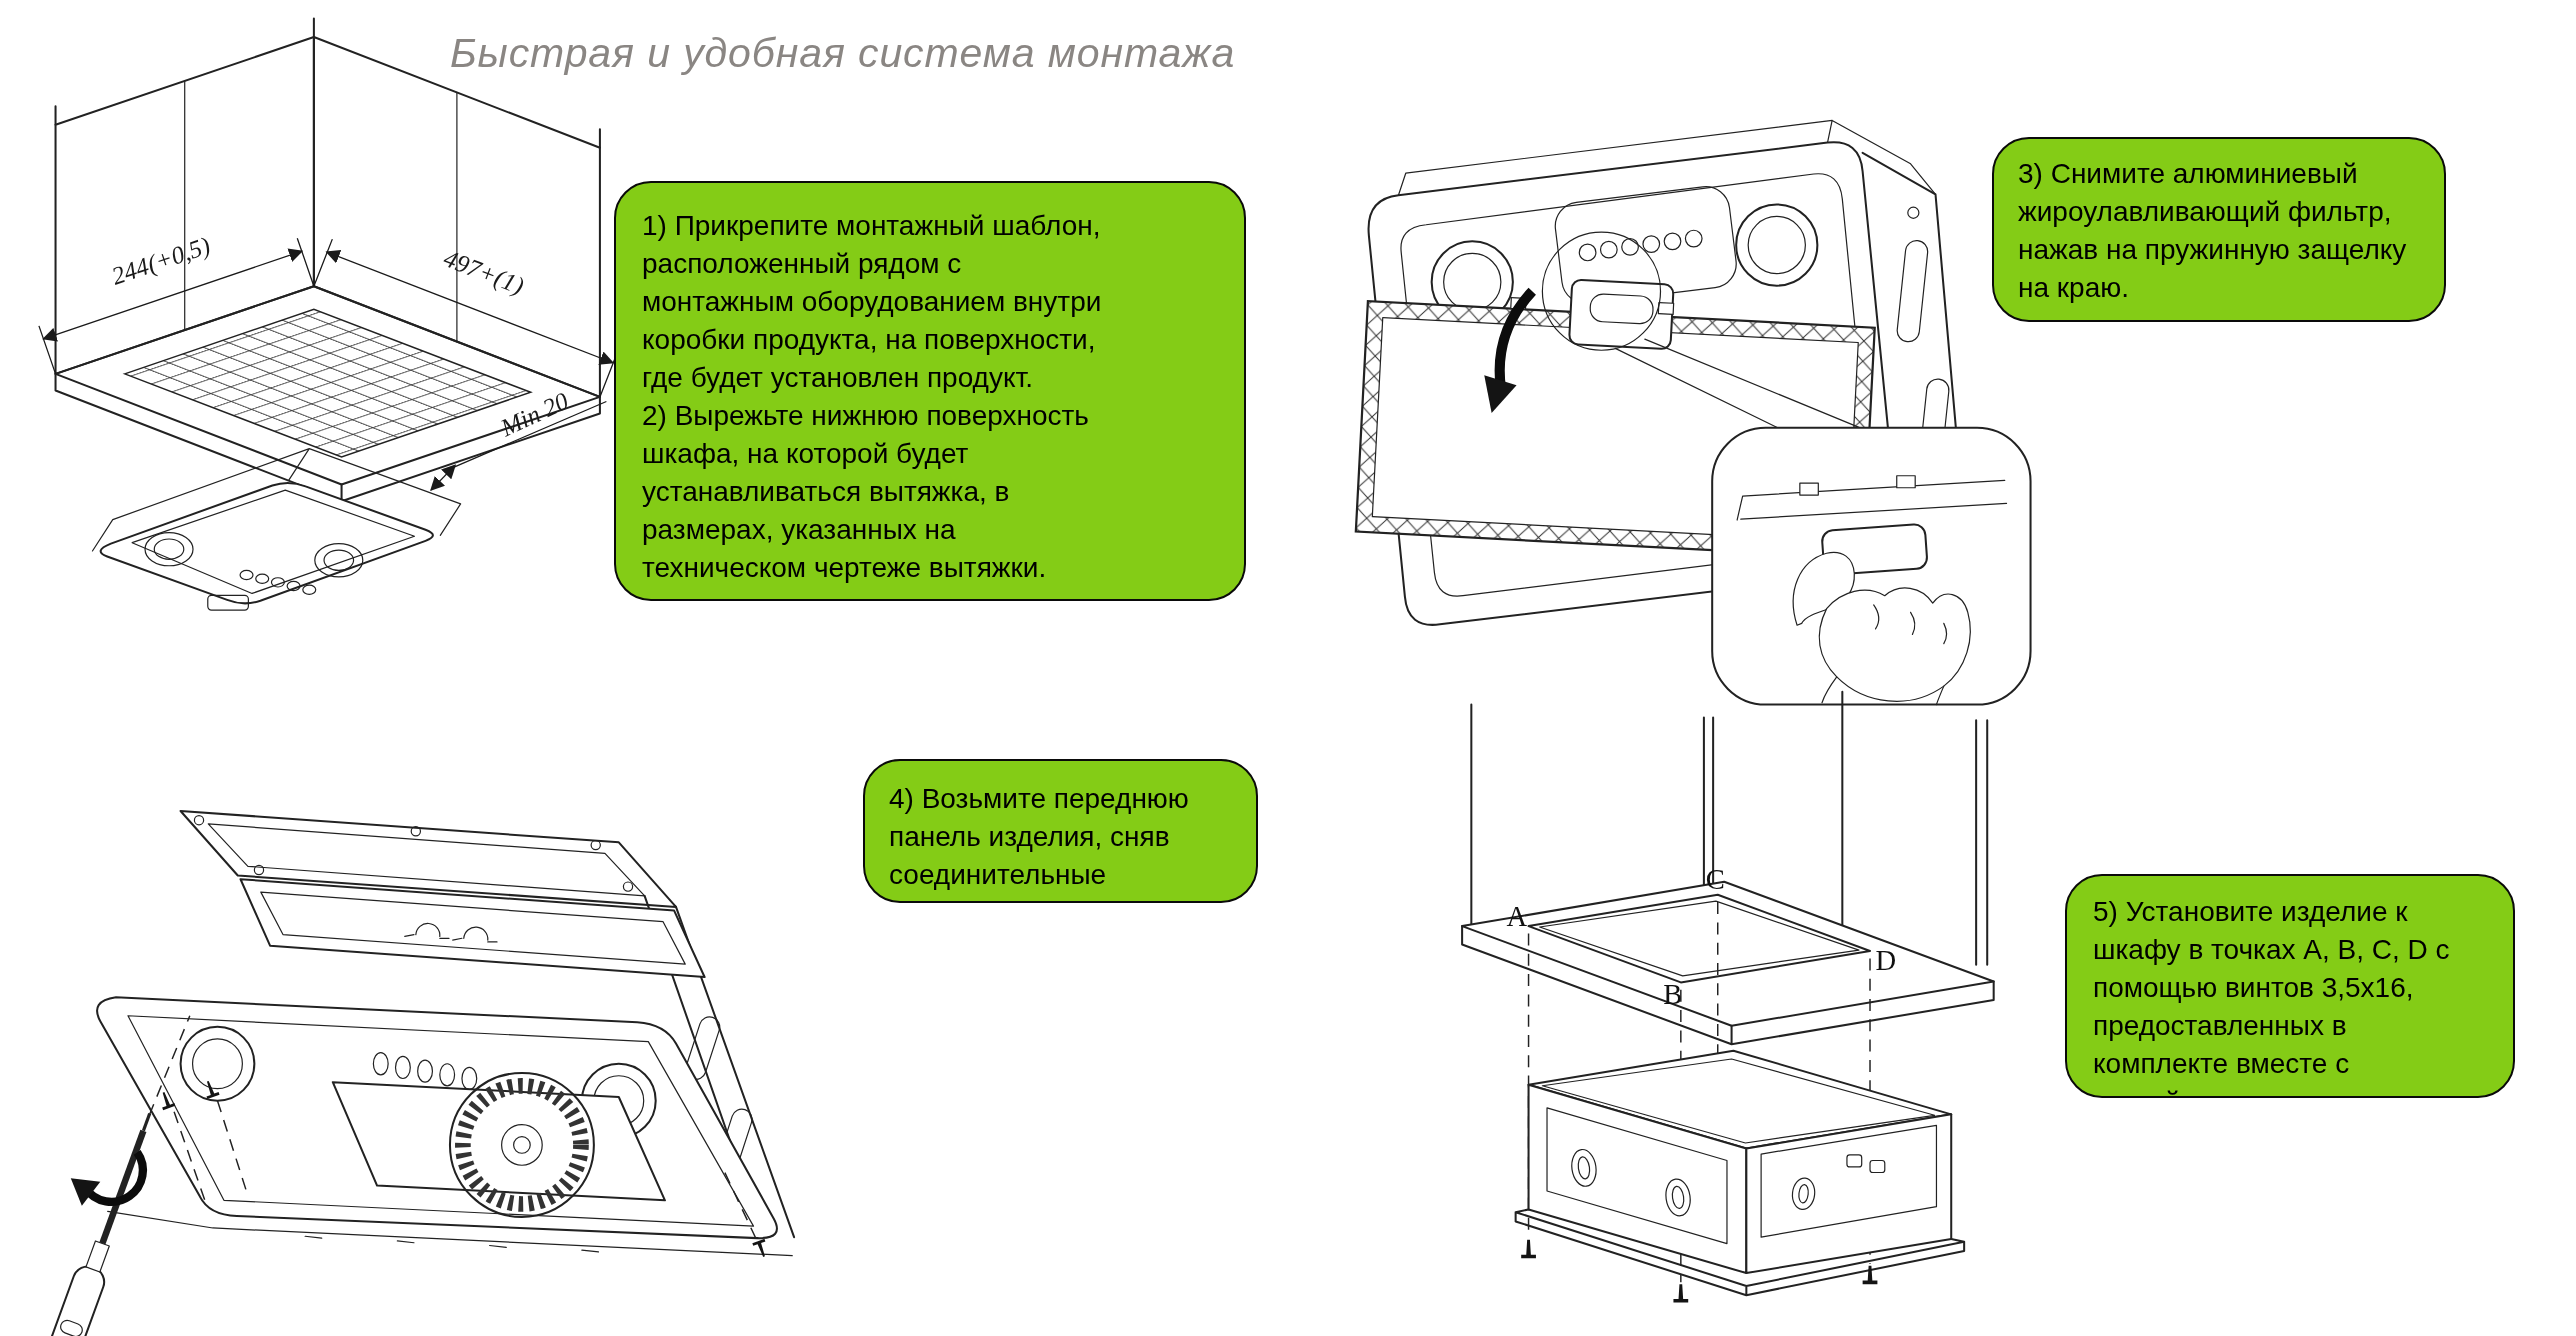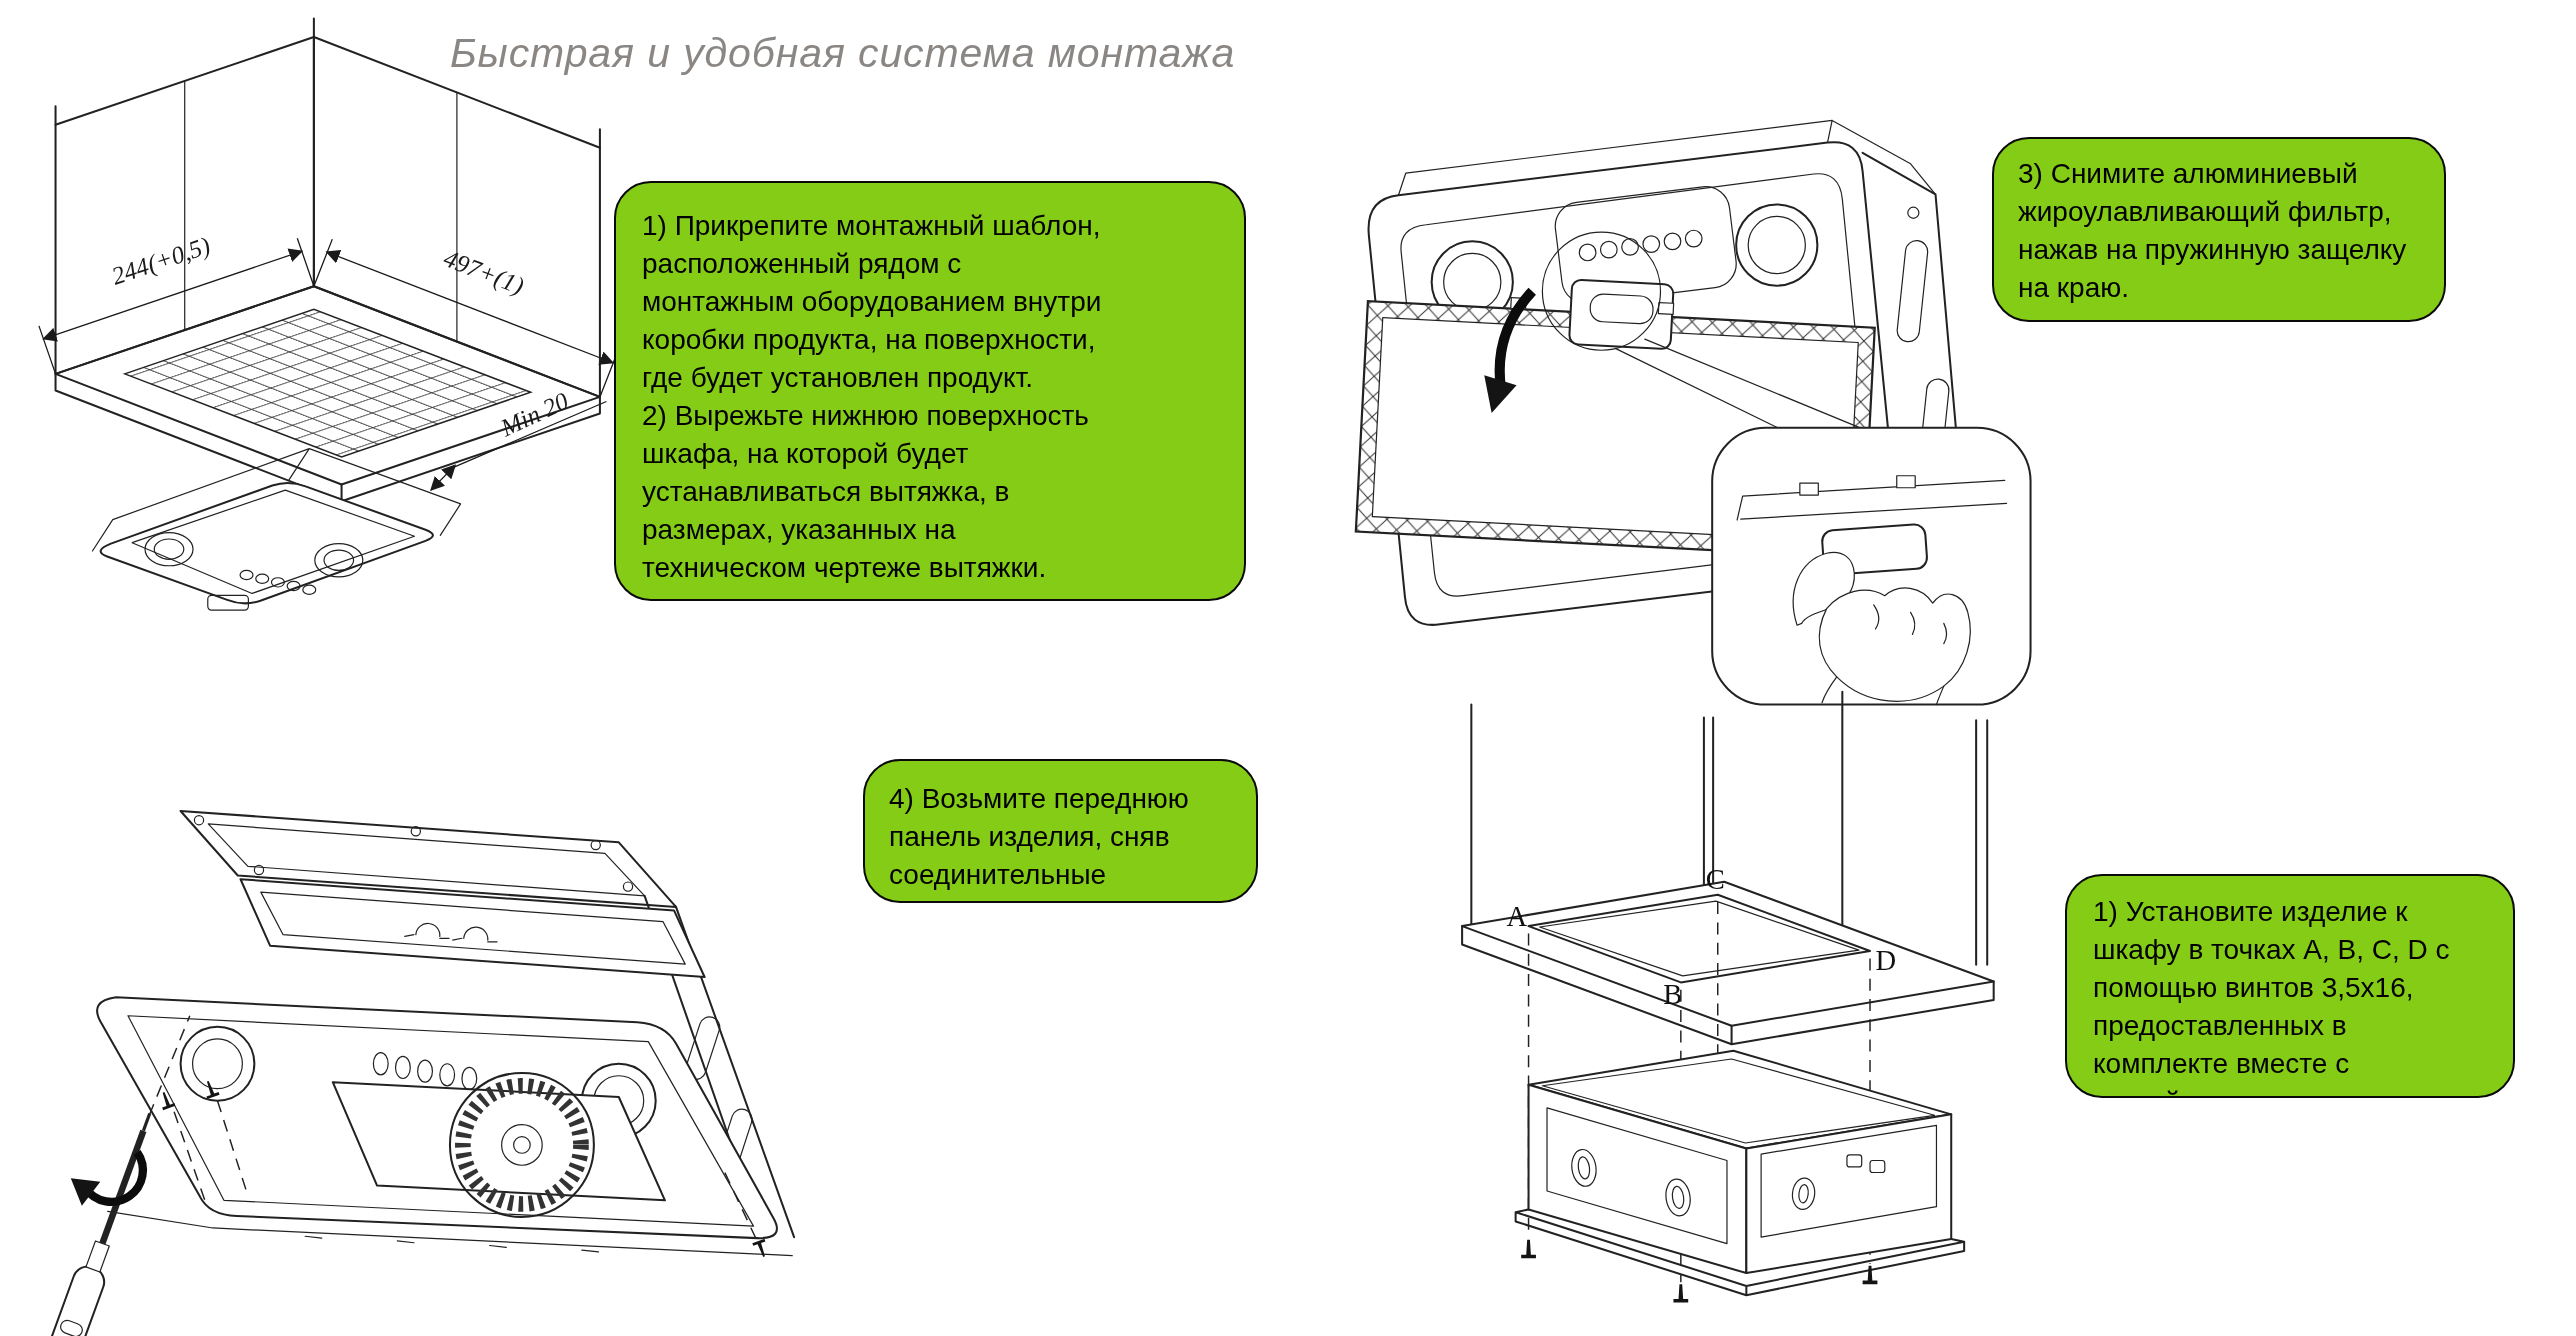--- a/index.html
+++ b/index.html
@@ -302,17 +302,17 @@
 жироулавливающий фильтр,
 нажав на пружинную защелку
 на краю.</div>
 
   <div id="callout-4" class="callout pre">4) Возьмите переднюю
 панель изделия, сняв
 соединительные
 элементы</div>
 
   <div id="callout-5" class="callout">
-    <span>1) Установите изделие к шкафу в точках </span><span class="b">A, B, C, D</span><span>  с помощью винтов 3,5x16, предоставленных в комплекте вместе с устройством</span>
+    <span>5) Установите изделие к шкафу в точках </span><span class="b">A, B, C, D</span><span>  с помощью винтов 3,5x16, предоставленных в комплекте вместе с устройством</span>
   </div>
 
 </div>
 
 
 </body></html>

